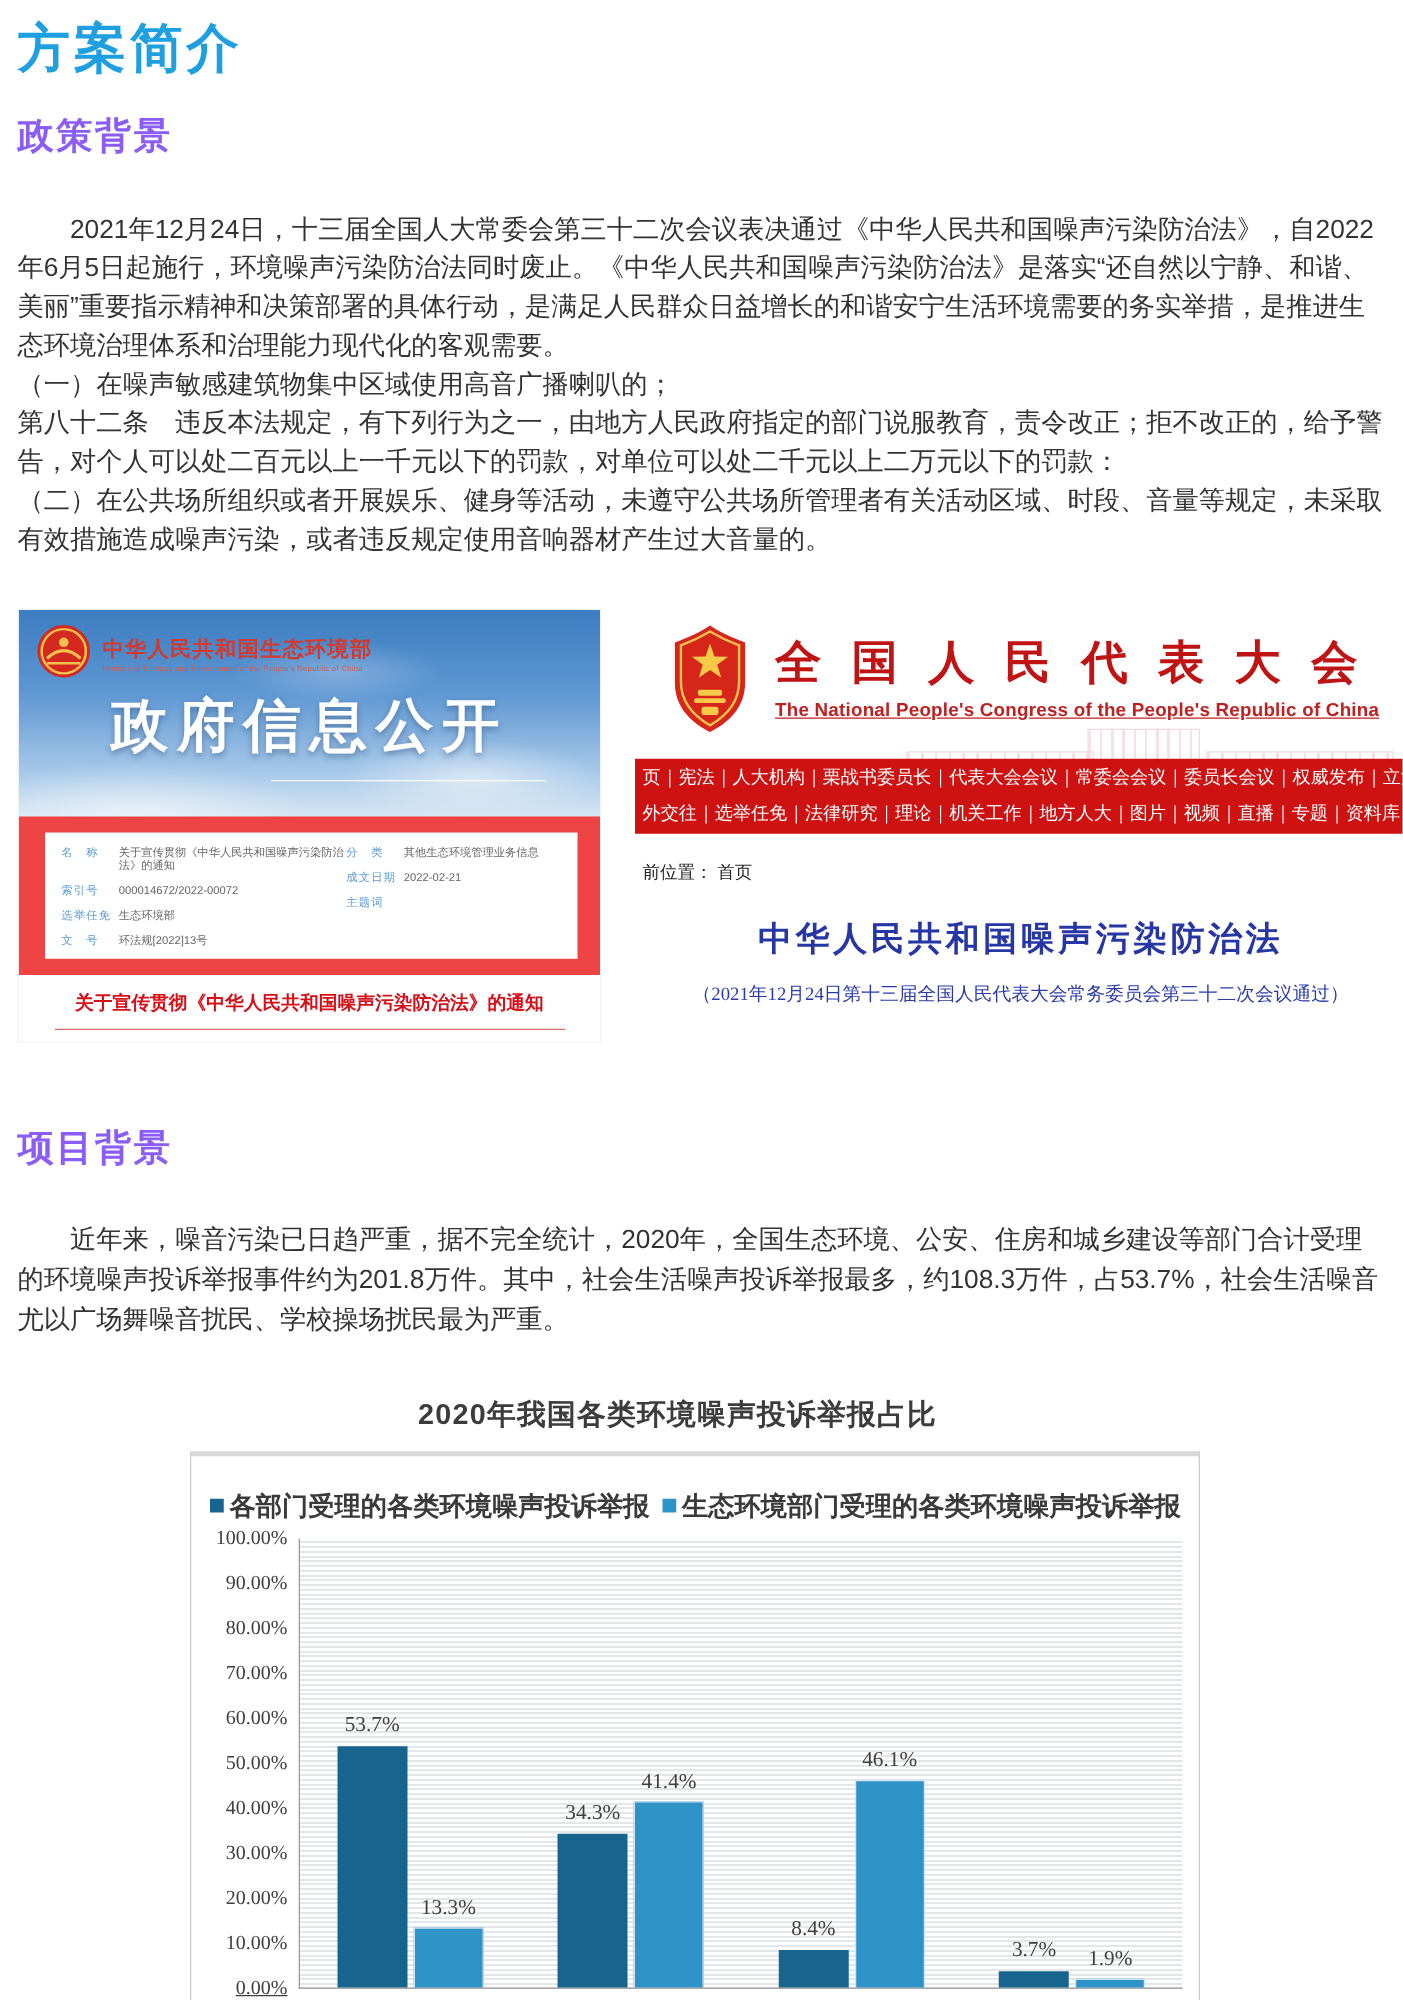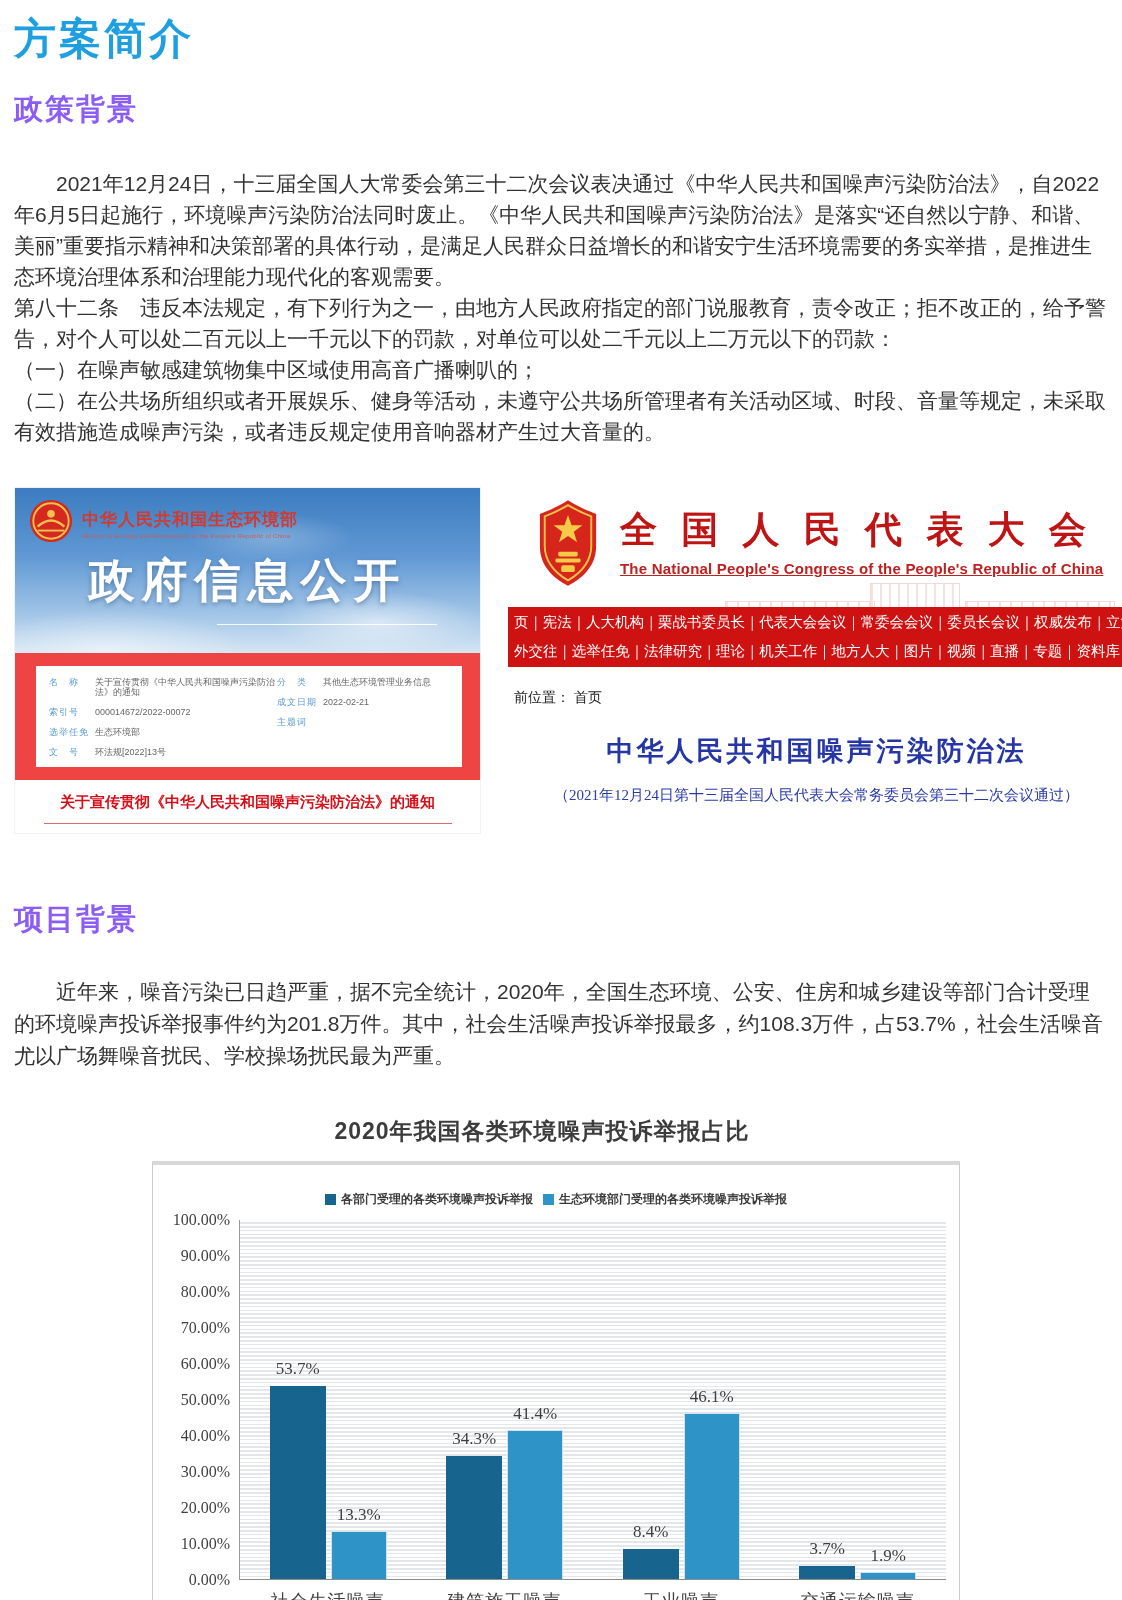--- a/index.html
+++ b/index.html
@@ -64,21 +64,21 @@
   .npc-law-title { text-align:center; font-family:"Liberation Serif","DejaVu Serif",serif; color:#2636a5;
     font-size:27px; font-weight:bold; letter-spacing:3px; margin-top:26px; }
   .npc-law-sub { text-align:center; font-family:"Liberation Serif","DejaVu Serif",serif; color:#2a3ba8;
     font-size:15px; margin-top:17px; }
 
   
   .chart-title { width:808px; margin:44px 0 0 124px; text-align:center; font-size:23px; font-weight:bold;
     color:#3c3c3c; letter-spacing:1px; }
   .chart-box { width:808px; margin:14px 0 0 138px; height:600px; border:1px solid #cbcbcb; border-top:4px solid #d8d8d8;
     background:#fff; padding-top:12px; }
-  .chart-legend { display:flex; justify-content:center; gap:10px; font-size:12px; color:#3a3a3a;
+  .chart-legend { display:flex; justify-content:center; gap:10px; font-size:21px; color:#3a3a3a;
     margin:14px 0 12px; font-weight:bold; }
   .legend-item { display:flex; align-items:center; gap:5px; }
   .legend-swatch { width:11px; height:11px; display:inline-block; }
   .chart-body { display:flex; }
   .chart-yaxis { position:relative; width:86px; height:360px; flex:0 0 86px; }
   .ytick { position:absolute; right:9px; transform:translateY(-50%);
     font-family:"Liberation Serif","DejaVu Serif",serif; font-size:16px; color:#3f3f3f; white-space:nowrap; }
   .chart-plot { position:relative; width:707px; height:360px; border-left:1px solid #999; border-bottom:1px solid #8c8c8c;
     background:repeating-linear-gradient(180deg,#ffffff 0px,#ffffff 2.2px,#e4e7ea 2.2px,#e4e7ea 3.8px);
     display:flex; }
@@ -94,22 +94,22 @@
 <body>
 
 <div class="page">
 
   <h1 class="page-title">方案简介</h1>
 
   <h2 class="section-heading sh-policy">政策背景</h2>
 
   <div class="bodytext">
     <p>　　2021年12月24日，十三届全国人大常委会第三十二次会议表决通过《中华人民共和国噪声污染防治法》，自2022年6月5日起施行，环境噪声污染防治法同时废止。《中华人民共和国噪声污染防治法》是落实“还自然以宁静、和谐、美丽”重要指示精神和决策部署的具体行动，是满足人民群众日益增长的和谐安宁生活环境需要的务实举措，是推进生态环境治理体系和治理能力现代化的客观需要。</p>
+    <p>（一）在噪声敏感建筑物集中区域使用高音广播喇叭的；</p>
     <p>第八十二条　违反本法规定，有下列行为之一，由地方人民政府指定的部门说服教育，责令改正；拒不改正的，给予警告，对个人可以处二百元以上一千元以下的罚款，对单位可以处二千元以上二万元以下的罚款：</p>
-    <p>（一）在噪声敏感建筑物集中区域使用高音广播喇叭的；</p>
     <p>（二）在公共场所组织或者开展娱乐、健身等活动，未遵守公共场所管理者有关活动区域、时段、音量等规定，未采取有效措施造成噪声污染，或者违反规定使用音响器材产生过大音量的。</p>
   </div>
 
   <div class="figures-row">
 
     <figure class="moee-card">
       <div class="moee-sky">
         <div class="moee-brand">
           <span>
             <svg width="44" height="44" viewBox="0 0 46 46">
@@ -226,21 +226,21 @@
           <div class="ytick" style="top: 0%;">100.00%</div>
           <div class="ytick" style="top: 10%;">90.00%</div>
           <div class="ytick" style="top: 20%;">80.00%</div>
           <div class="ytick" style="top: 30%;">70.00%</div>
           <div class="ytick" style="top: 40%;">60.00%</div>
           <div class="ytick" style="top: 50%;">50.00%</div>
           <div class="ytick" style="top: 60%; margin-left: 44px;">40.00%</div>
           <div class="ytick" style="top: 70%;">30.00%</div>
           <div class="ytick" style="top: 80%;">20.00%</div>
           <div class="ytick" style="top: 90%;">10.00%</div>
-          <div class="ytick" style="top: 100%;">0.00%</div>
+          <div class="ytick" style="top: 100%; text-decoration: underline;">0.00%</div>
         </div>
       <div class="chart-plot">
           <div class="chart-group">
             <div class="bar s0" style="background: rgb(23, 101, 143); height: 53.7%;">
               <span class="bar-label">53.7%</span>
             </div>
             <div class="bar s1" style="background: rgb(46, 147, 199); height: 13.3%;">
               <span class="bar-label">13.3%</span>
             </div>
           </div>

